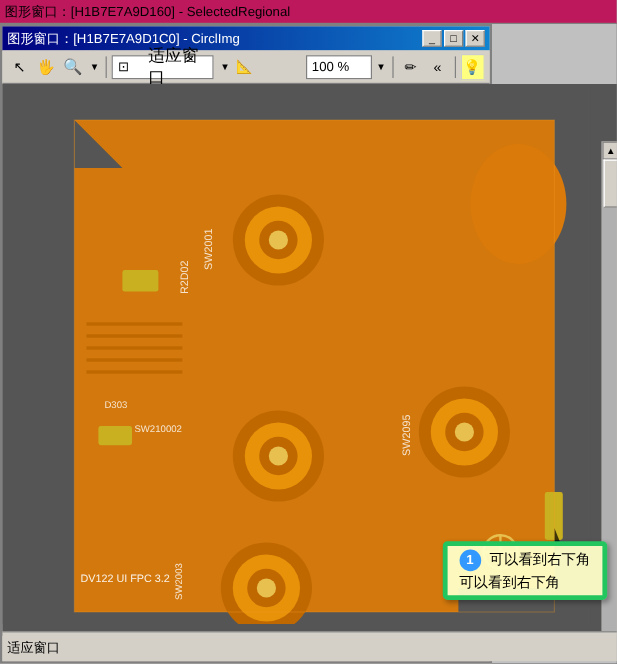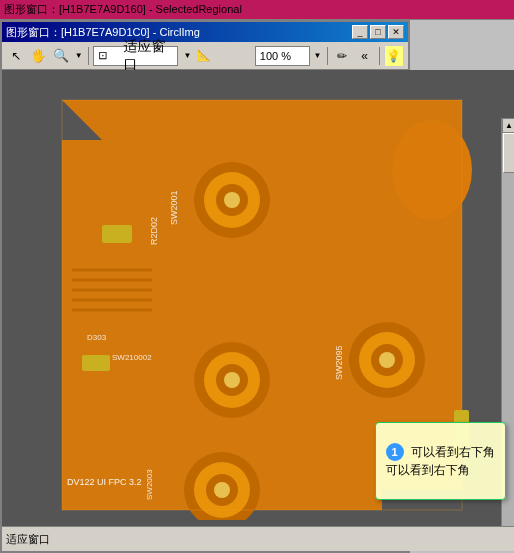--- a/index.html
+++ b/index.html
@@ -146,23 +146,23 @@
       font-size: 11px;
       color: #000;
     }
 
     
     .tooltip-bubble {
       position: absolute;
       bottom: 30px;
       right: 10px;
       background: rgba(255, 255, 200, 0.95);
-      border: 1px solid #22c55e;
+      border: 4px solid #22c55e;
       border-radius: 4px;
-      padding: 20px 10px;
+      padding: 2px 10px;
       font-size: 12px;
       color: #000;
       max-width: 160px;
       line-height: 1.5;
       box-shadow: 2px 2px 4px rgba(0,0,0,0.3);
       z-index: 10;
     }
 
     .tooltip-number {
       display: inline-block;

